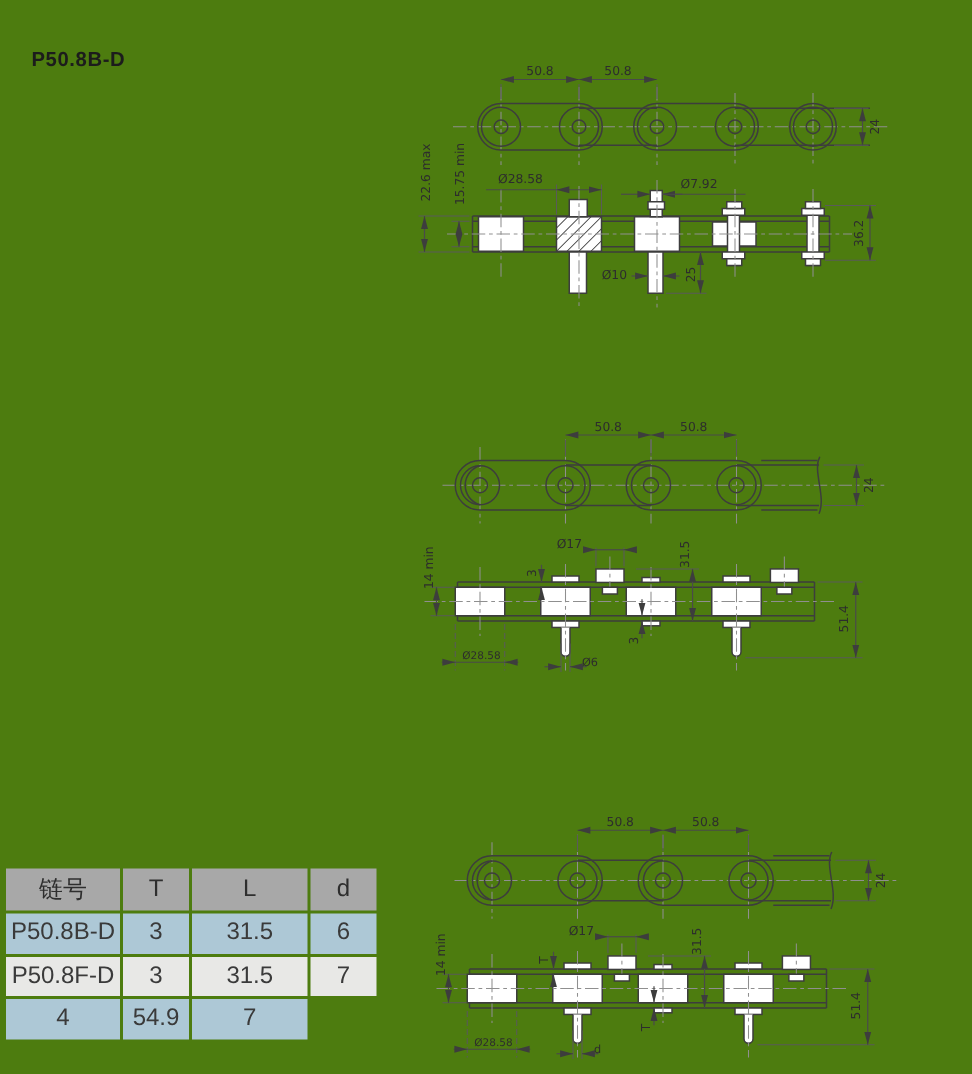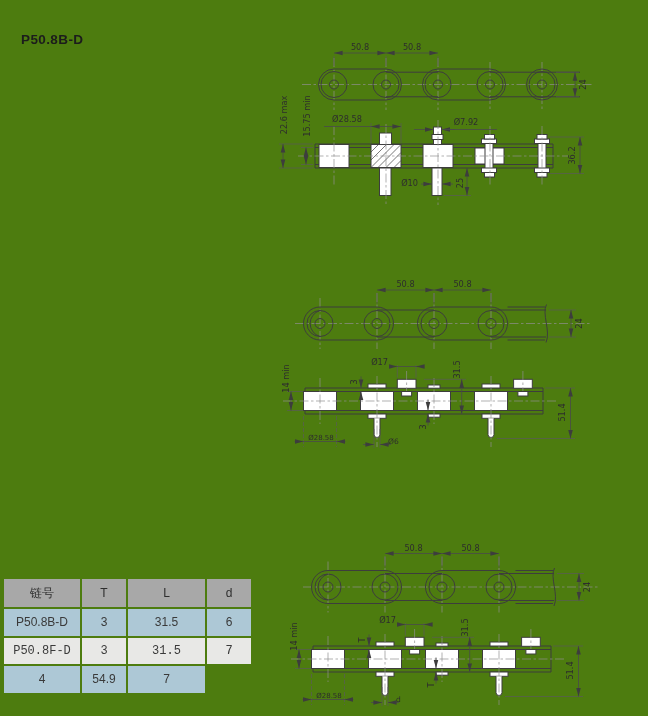--- a/index.html
+++ b/index.html
@@ -16,24 +16,24 @@
   .ht{stroke:#3d3d3d;stroke-width:.7;}
   .cl{fill:none;stroke:#8f8f8f;stroke-width:.7;stroke-dasharray:9 2.5 2.5 2.5;}
   .dim-l{fill:none;stroke:#4a4a4a;stroke-width:.8;}
   .ext{fill:none;stroke:#5a5a5a;stroke-width:.7;}
   .extd{fill:none;stroke:#5a5a5a;stroke-width:.7;stroke-dasharray:4 2;}
   
   .spec-table{position:absolute;left:4px;top:579px;display:grid;
       grid-template-columns:76px 44px 77px 44px;
       grid-template-rows:28px 26.5px 26.5px 26.5px;gap:2px;}
   .cell{display:flex;align-items:center;justify-content:center;
-        font-size:12px;color:#3a3a3a;}
+        font-size:16px;color:#3a3a3a;}
   .cell.hdr{background:#a8a8a8;color:#2e2e2e;}
   .cell.blue{background:#adc8d6;}
-  .cell.lgt{background:#e8e8e6;font-family:Liberation Mono, monospace;}
+  .cell.lgt{background:#e8e8e6;}
 </style>
 </head>
 <body>
 
 <div class="page">
 
   <div class="title">P50.8B-D</div>
 
   <svg width="648" height="716" viewBox="0 0 648 716">
     <defs>

